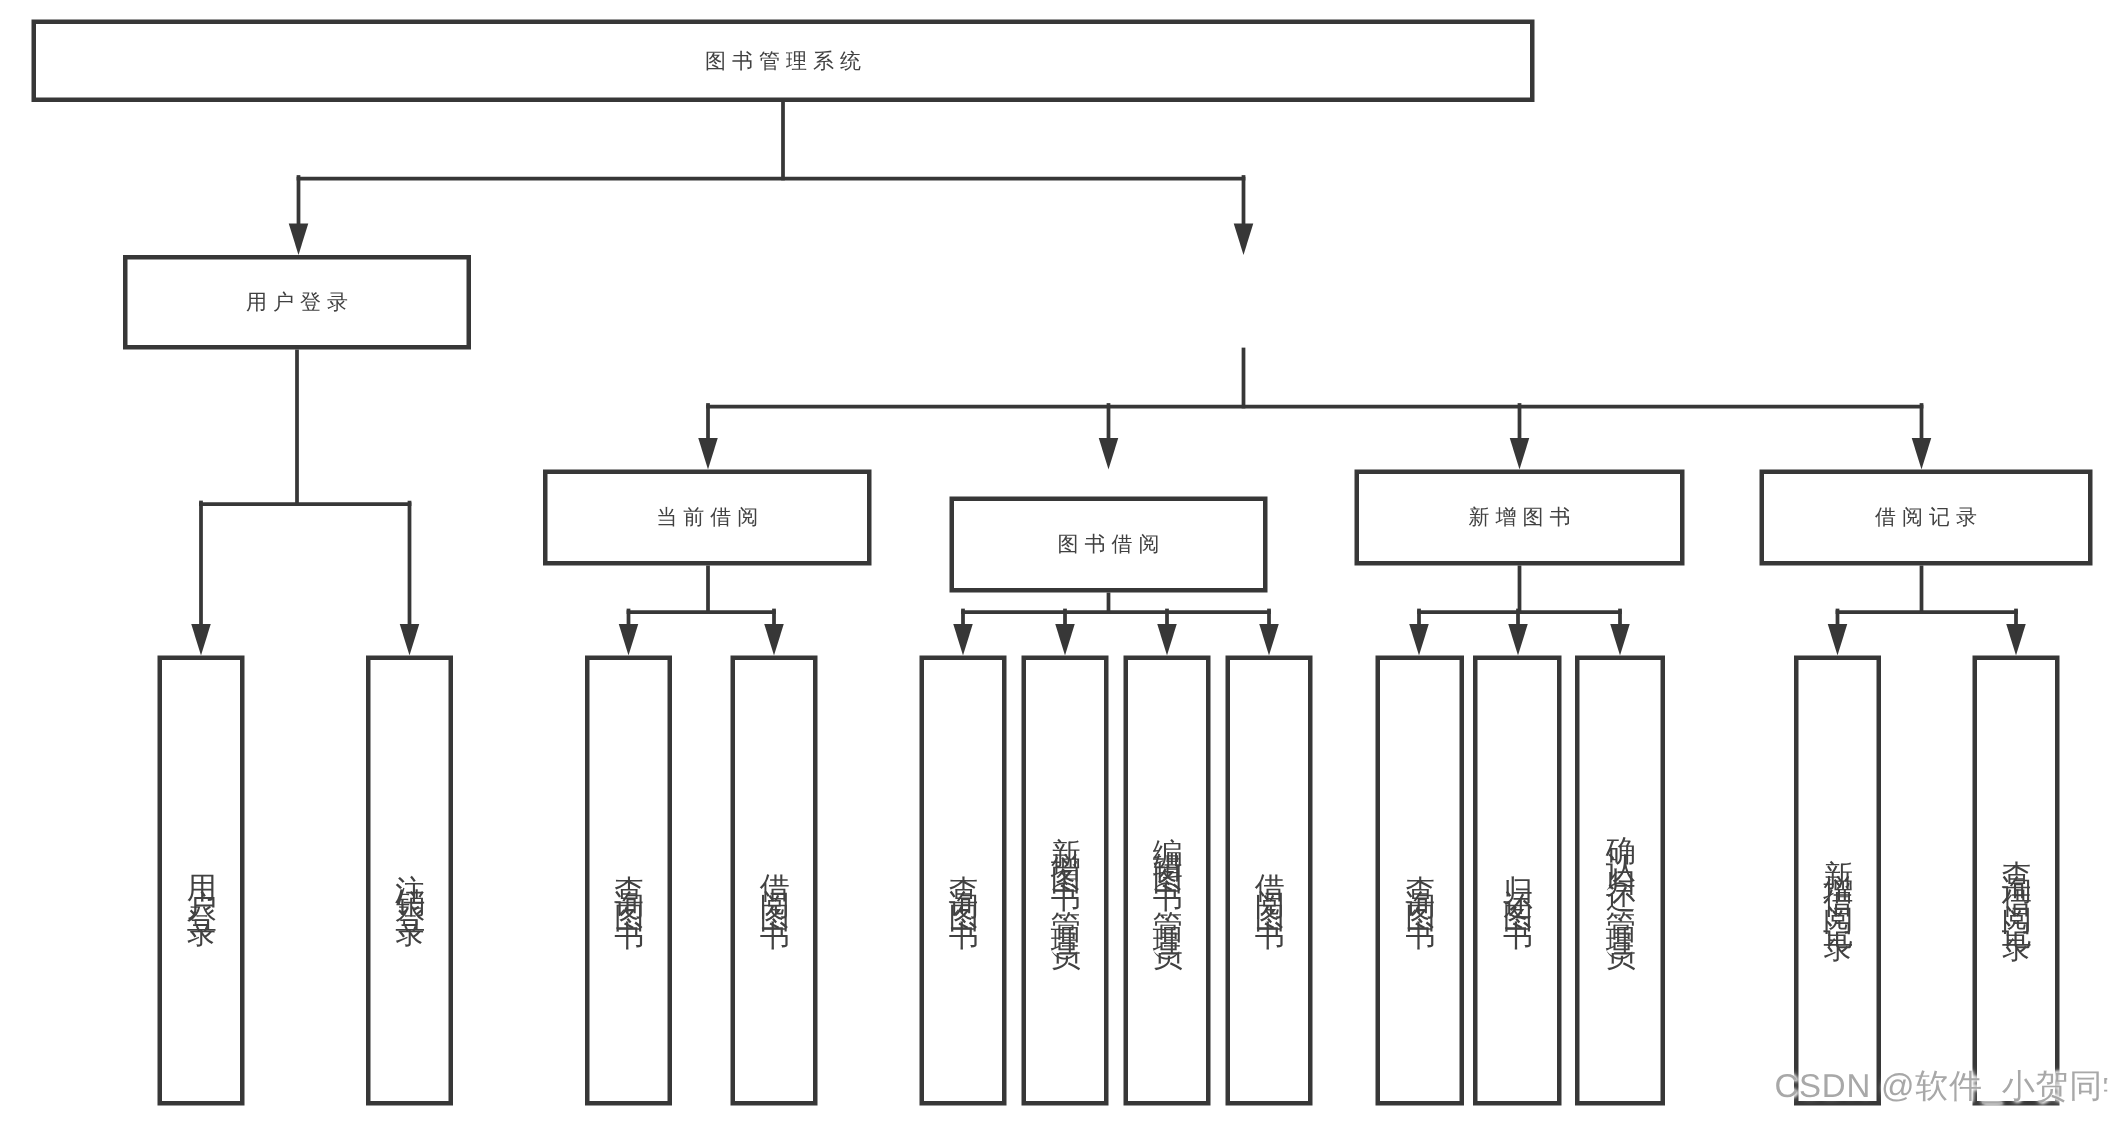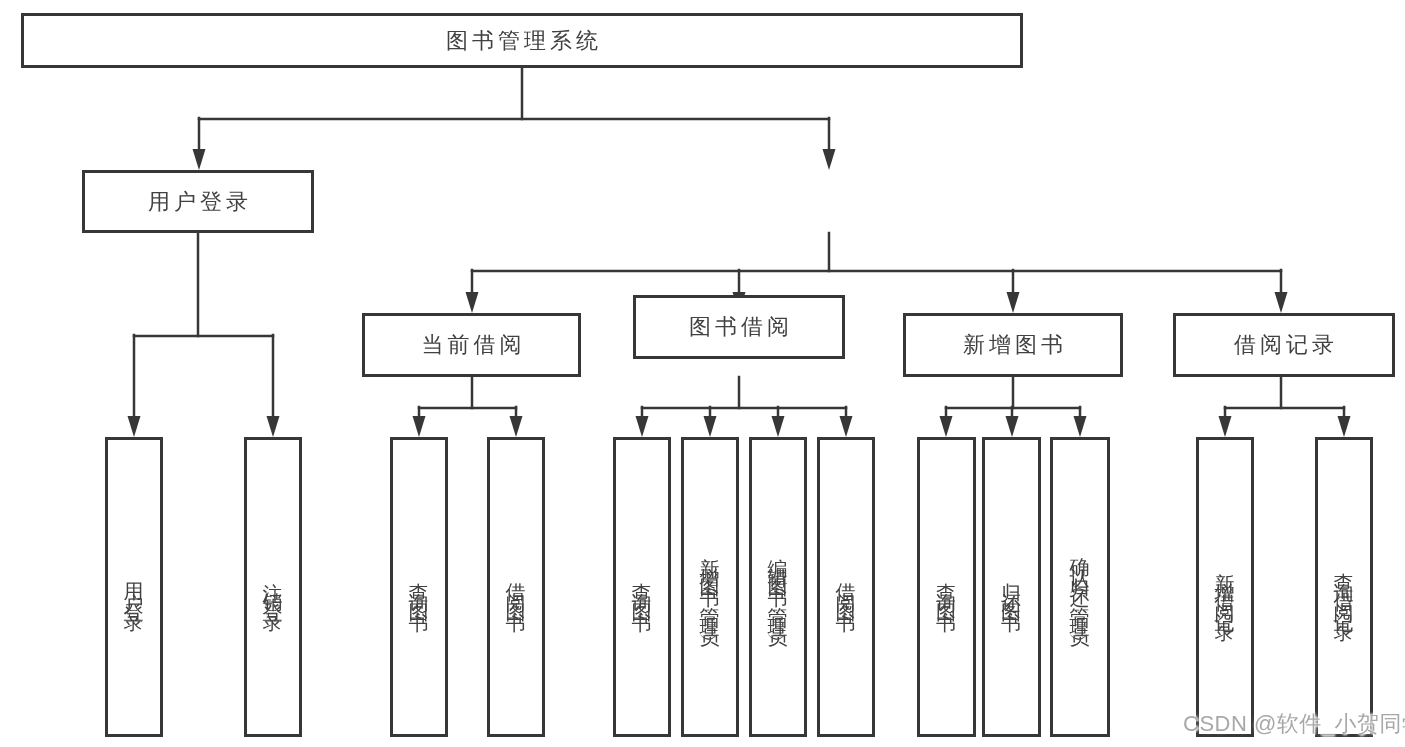--- a/index.html
+++ b/index.html
@@ -22,21 +22,21 @@
     box-sizing: border-box;
     background: #ffffff;
     border: 3px solid #373737;
     display: flex;
     align-items: center;
     justify-content: center;
     color: #414141;
     text-align: center;
   }
   .hbox {
-    font-size: 22px;
+    font-size: 14px;
     letter-spacing: 4px;
     text-indent: 4px;
     white-space: nowrap;
   }
   .vbox {
     writing-mode: vertical-rl;
     text-orientation: mixed;
     font-size: 20px;
     letter-spacing: 10px;
     line-height: 1;
@@ -111,21 +111,21 @@
       <polygon points="1218.5,416 1231.5,416 1225,437" fill="#373737"></polygon>
       <line x1="1344" y1="407" x2="1344" y2="422" stroke="#373737" stroke-width="2.5" stroke-linecap="square"></line>
       <polygon points="1337.5,416 1350.5,416 1344,437" fill="#373737"></polygon>
     </svg>
 
   <div class="box hbox" style="left:21px; top:13px; width:1002px; height:55px;">图书管理系统</div>
 
   <div class="box hbox" style="left:82px; top:170px; width:232px; height:63px;">用户登录</div>
 
   <div class="box hbox" style="left:362px; top:313px; width:219px; height:64px;">当前借阅</div>
-  <div class="box hbox" style="left:633px; top:295px; width:212px; height:64px;">图书借阅</div>
+  <div class="box hbox" style="left:633px; top:331px; width:212px; height:64px;">图书借阅</div>
   <div class="box hbox" style="left:903px; top:313px; width:220px; height:64px;">新增图书</div>
   <div class="box hbox" style="left:1173px; top:313px; width:222px; height:64px;">借阅记录</div>
 
   <div class="box vbox" style="left:105px; top:437px; width:58px; height:300px;">用户登录</div>
   <div class="box vbox" style="left:244px; top:437px; width:58px; height:300px;">注销登录</div>
 
   <div class="box vbox" style="left:390px; top:437px; width:58px; height:300px;">查询图书</div>
   <div class="box vbox" style="left:487px; top:437px; width:58px; height:300px;">借阅图书</div>
 
   <div class="box vbox" style="left:613px; top:437px; width:58px; height:300px;">查询图书</div>

